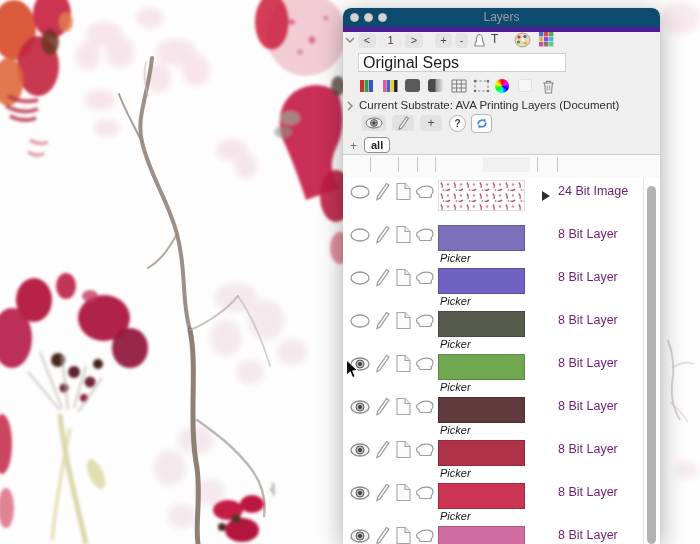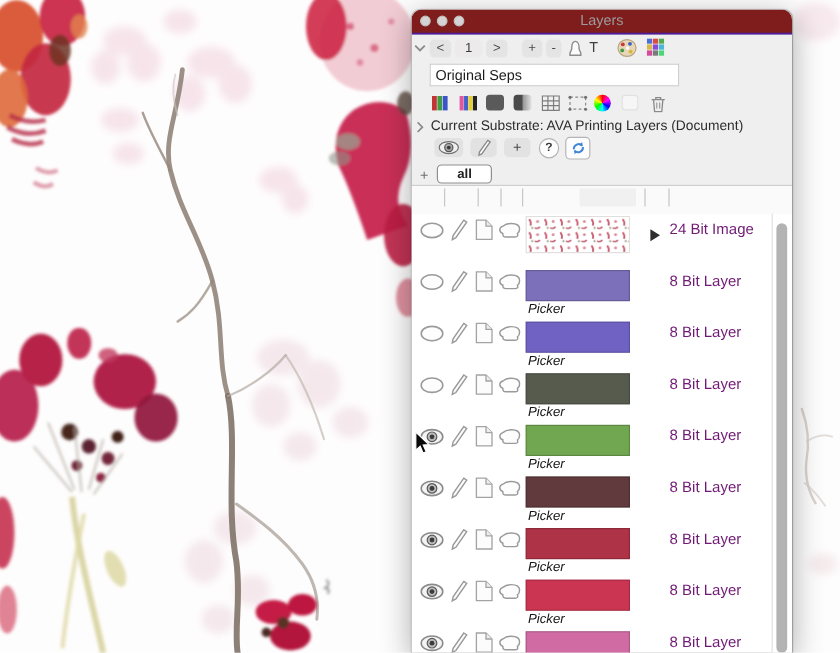--- a/index.html
+++ b/index.html
@@ -7,52 +7,52 @@
        font-family:"Liberation Sans",sans-serif;background:#fff;}
 
   
   .canvas{position:absolute;left:0;top:0;width:700px;height:544px;}
 
   
   .panel{position:absolute;left:343px;top:8px;width:317px;height:536px;
          background:#f0efef;border-radius:8px 8px 0 0;
          box-shadow:0 6px 26px rgba(0,0,0,.32), 0 0 1px rgba(0,0,0,.3);
          overflow:hidden;}
-  .titlebar{position:absolute;left:0;top:0;width:100%;height:19px;background:#7f1d1d;
-            border-bottom:2px solid #4c1d95;border-radius:8px 8px 0 0;}
+  .titlebar{position:absolute;left:0;top:0;width:100%;height:19px;background:#0c4a6e;
+            border-bottom:5px solid #4c1d95;border-radius:8px 8px 0 0;}
   .lights{position:absolute;left:7px;top:5px;display:flex;gap:5px;}
   .light{width:9px;height:9px;border-radius:50%;background:#d5d3d3;border:1px solid #c2bfbf;box-sizing:border-box;}
   .title{display:block;text-align:center;line-height:19px;font-size:12px;color:#9b9b9b;}
 
   .btn{position:absolute;height:15px;background:#e5e4e4;border-radius:4px;color:#4a4a4a;
        font-size:11px;line-height:15px;text-align:center;top:2px;}
   .toolrow1{position:absolute;left:0;top:23px;width:100%;height:20px;}
   .pagefield{background:#eceaea;color:#3c3c3c;}
   .ttool{position:absolute;top:1px;font-size:12px;color:#3f3f3f;}
 
   .name-input{position:absolute;left:15px;top:45px;width:198px;height:15px;border:1px solid #cfcfcf;
-              background:#fff;font-family:"Liberation Sans",sans-serif;font-size:12px;color:#1c1c1c;padding:1px 4px;}
+              background:#fff;font-family:"Liberation Sans",sans-serif;font-size:16px;color:#1c1c1c;padding:1px 4px;}
 
   .displayrow{position:absolute;left:0;top:70px;width:100%;height:18px;}
   .dicon{position:absolute;top:1px;}
 
   .substraterow{position:absolute;left:0;top:91px;width:100%;height:14px;}
   .substrate-label{position:absolute;left:16px;top:0;font-size:11.5px;color:#2d2d2d;white-space:nowrap;}
 
   .controlrow{position:absolute;left:0;top:107px;width:100%;height:20px;}
   .cbtn{position:absolute;top:0;height:16px;background:#e3e2e2;border-radius:4px;display:flex;
         align-items:center;justify-content:center;}
   .helpbtn{position:absolute;top:0;width:15px;height:15px;border:1px solid #b3b3b3;border-radius:50%;
            background:#fdfdfd;font-size:10px;font-weight:bold;color:#3a3a3a;text-align:center;line-height:15px;}
   .syncbtn{position:absolute;top:-1px;width:19px;height:17px;border:1px solid #b5b5b5;border-radius:4px;
            background:#fdfdfd;display:flex;align-items:center;justify-content:center;}
 
   .tagrow{position:absolute;left:0;top:129px;width:100%;height:18px;}
   .tag-add{position:absolute;left:7px;top:2px;font-size:12px;color:#6f6f6f;}
-  .all-tag{position:absolute;left:21px;top:0;padding:0 16px;height:14px;border:1.5px solid #8f8f8f;
+  .all-tag{position:absolute;left:21px;top:0;padding:0 6px;height:14px;border:1.5px solid #8f8f8f;
            border-radius:4px;background:#fff;font-size:11px;font-weight:bold;color:#1e1e1e;line-height:14px;}
 
   .sep{position:absolute;left:0;top:146px;width:100%;height:1px;background:#cfcfcf;}
   .ruler{position:absolute;left:0;top:147px;width:100%;height:23px;background:#fafafa;}
   .tickblock{position:absolute;top:2px;left:140px;width:47px;height:15px;background:#f1f0f0;}
   .tick{position:absolute;top:2px;width:1px;height:15px;background:#c6c6c6;}
 
   .list{position:absolute;left:0;top:170px;width:100%;height:366px;background:#fff;}
   .scrolltrack{position:absolute;right:0;top:0;width:16px;height:100%;background:#fff;border-left:1px solid #e2e2e2;}
   .scrollthumb{position:absolute;left:3px;top:8px;width:9px;height:358px;background:#b4b3b3;border-radius:5px;}

